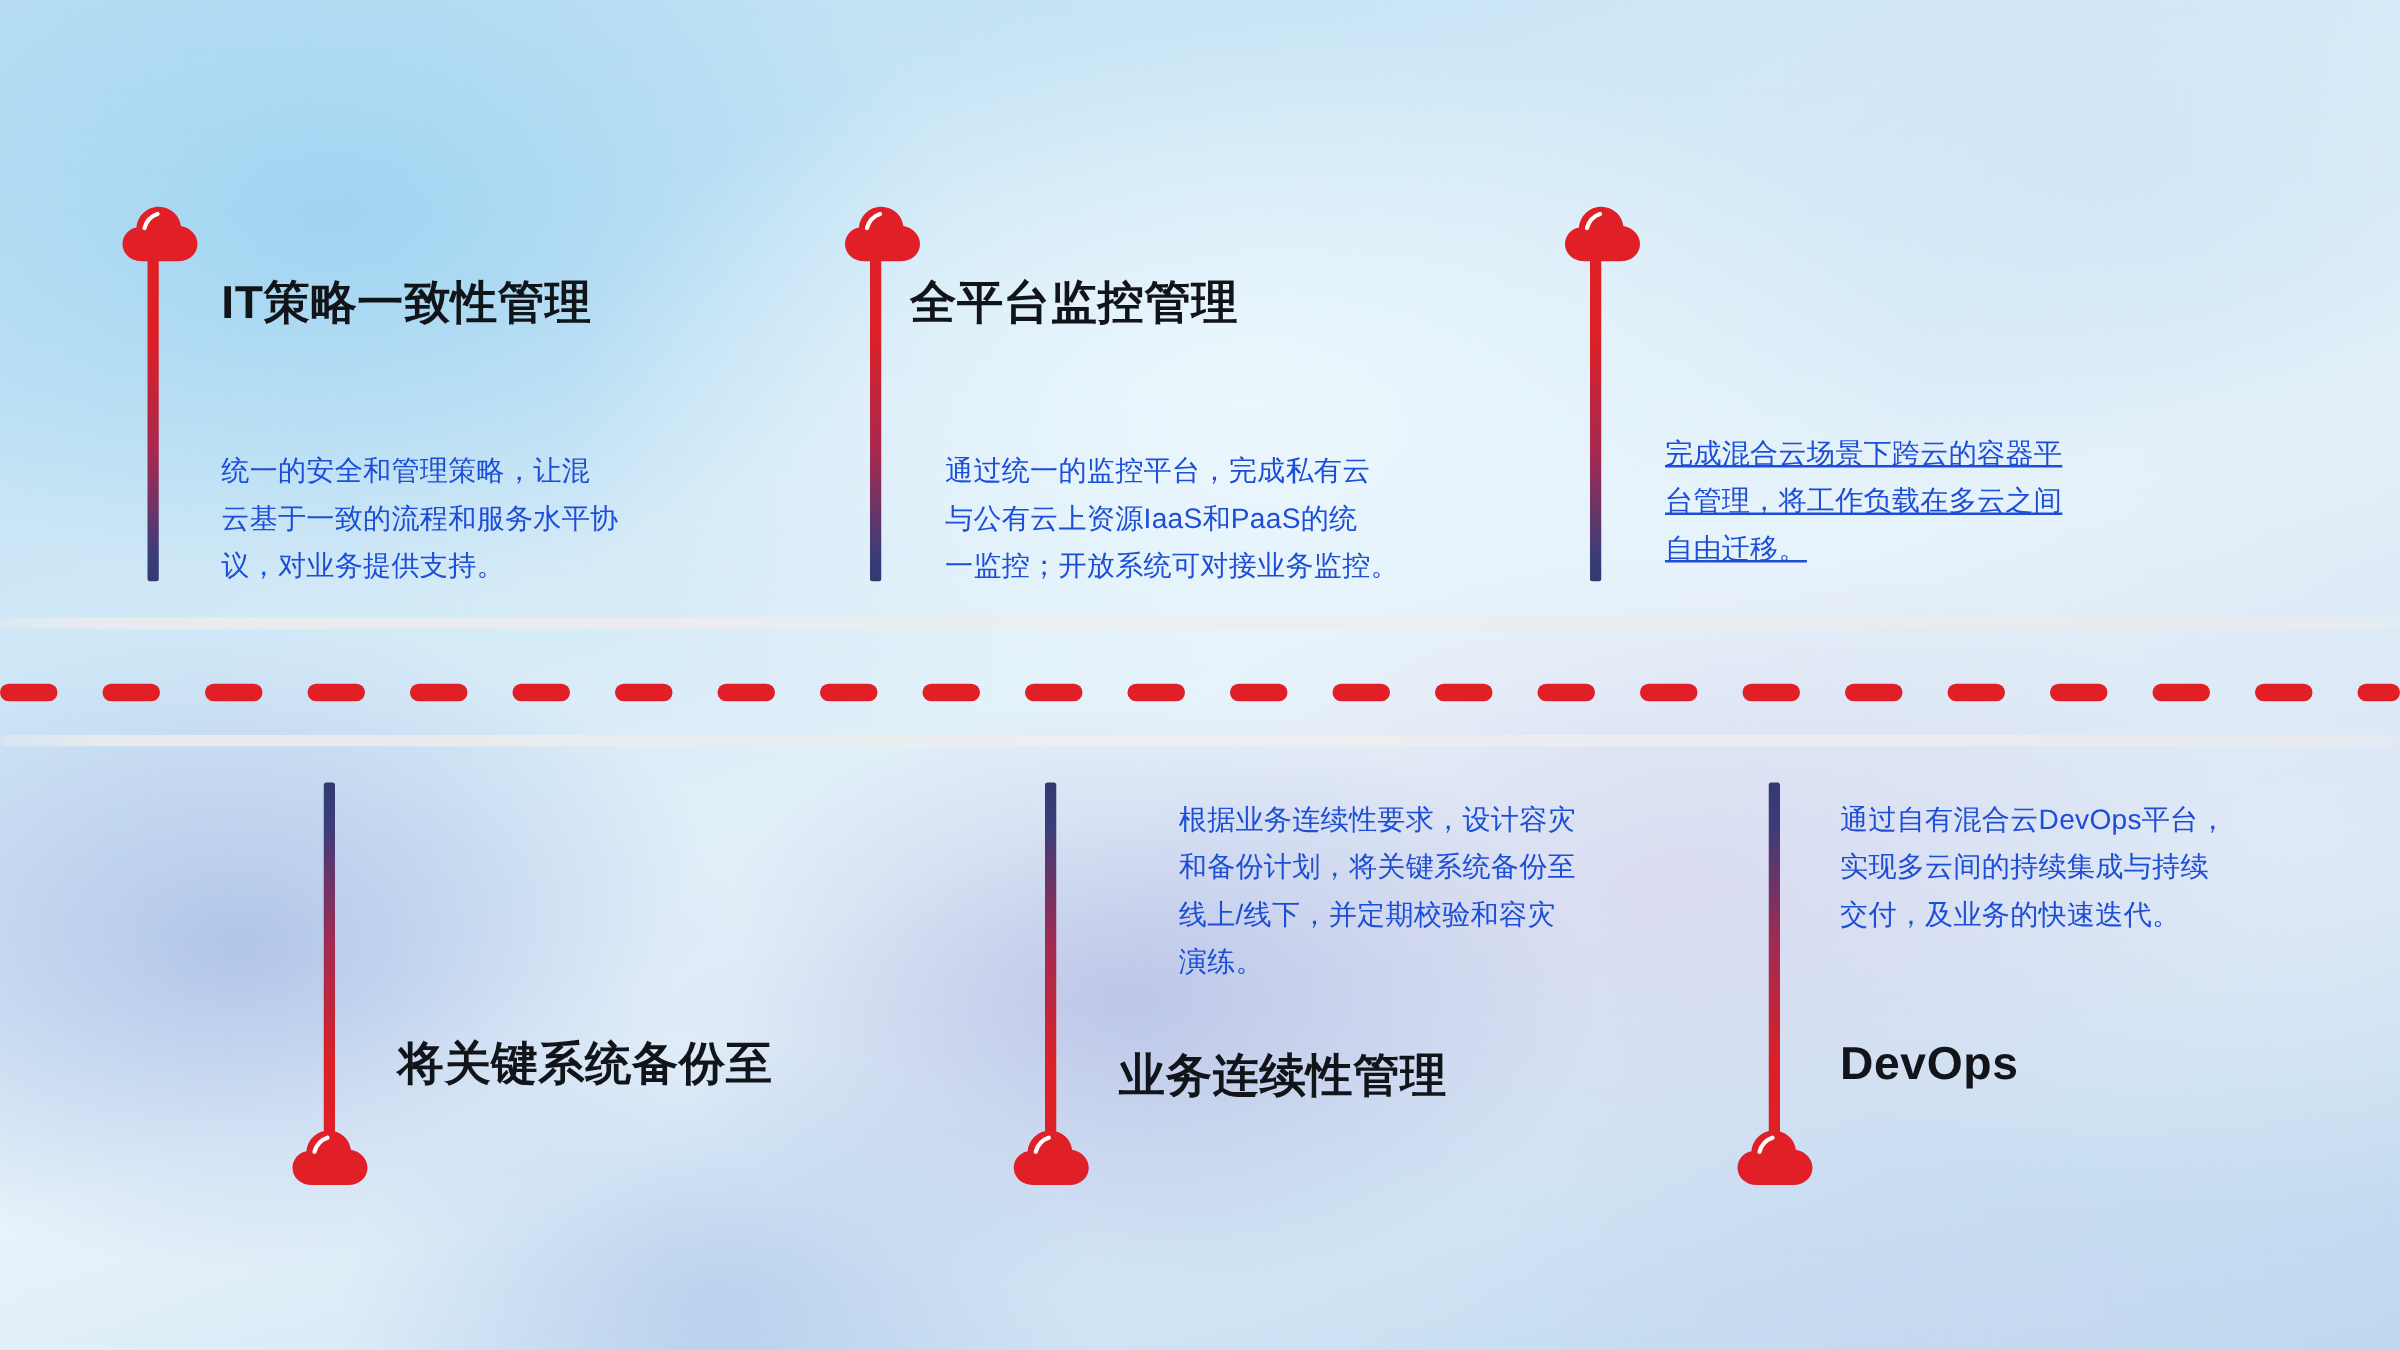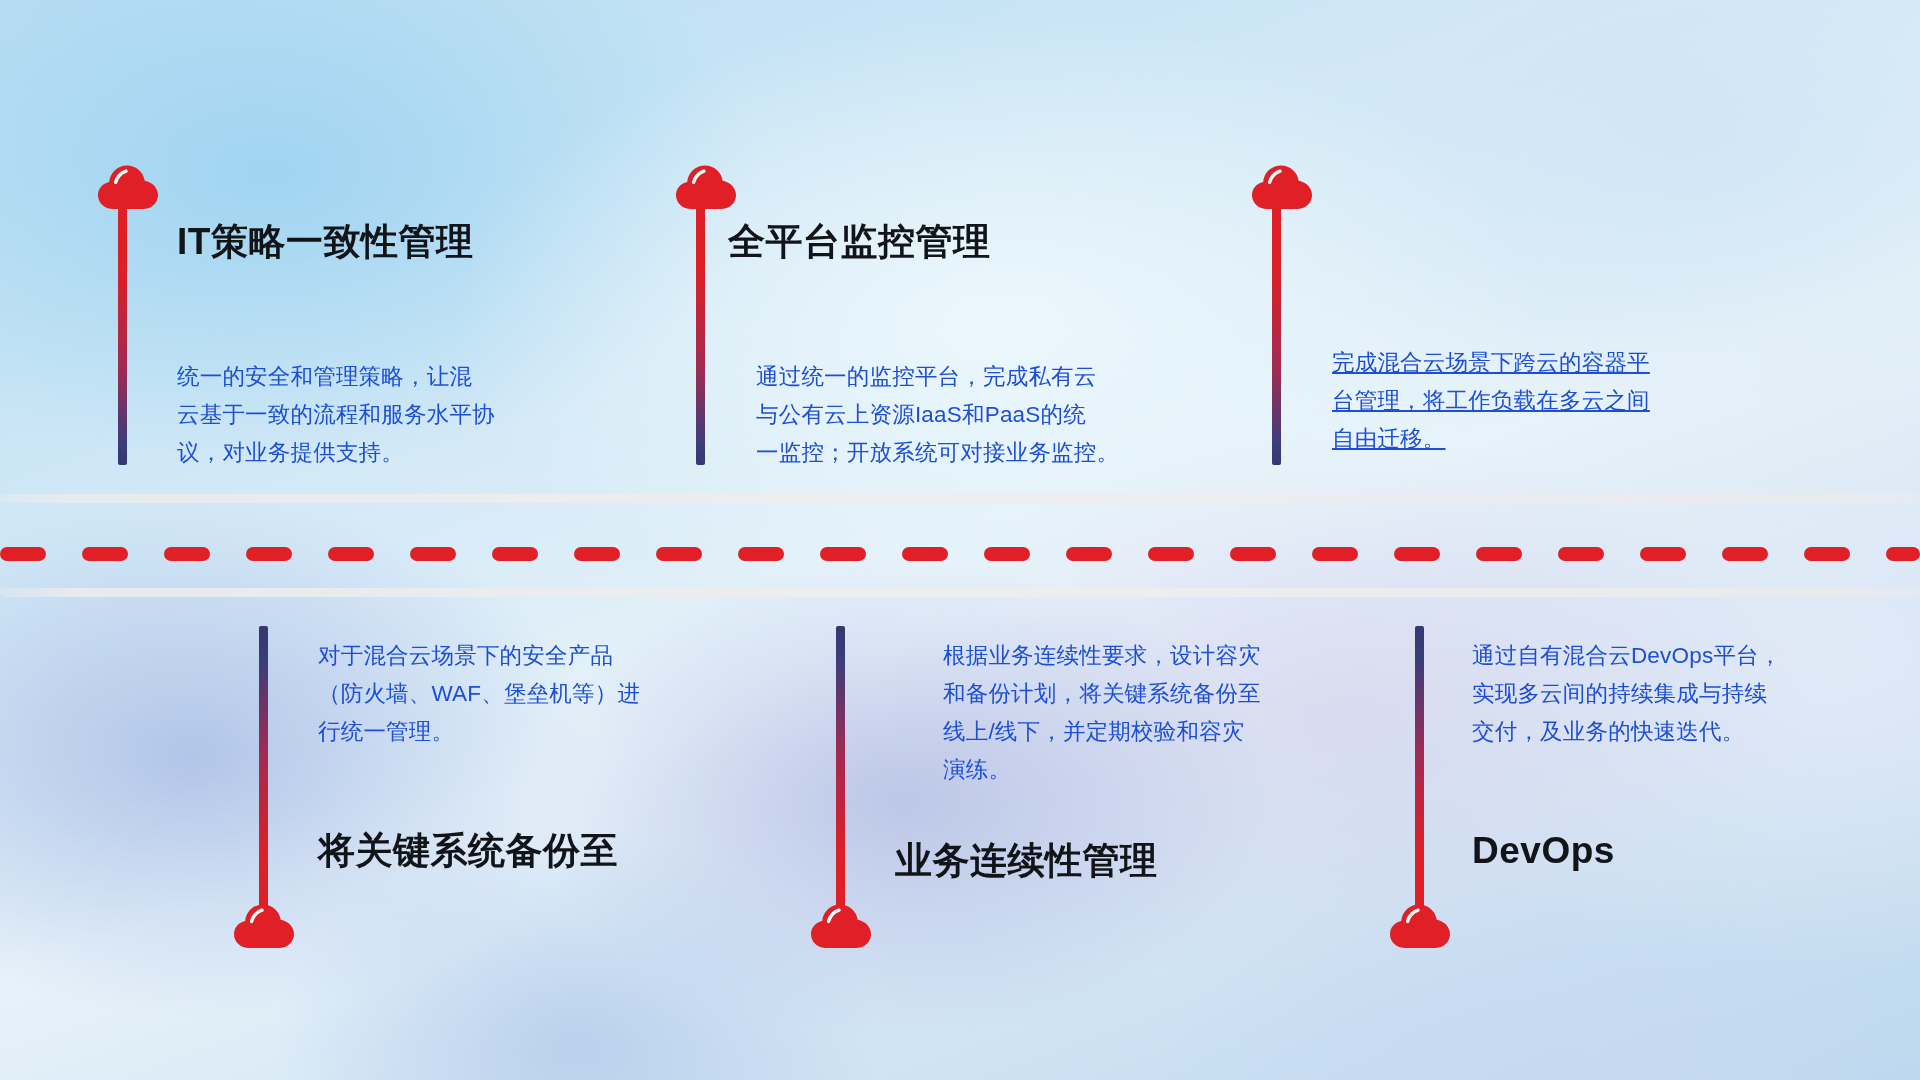--- a/index.html
+++ b/index.html
@@ -154,23 +154,20 @@
       <div class="dash" style="width: 46px; margin-left: 36px;"></div>
       <div class="dash" style="width: 46px; margin-left: 36px;"></div>
       <div class="dash" style="width: 46px; margin-left: 36px;"></div>
       <div class="dash" style="width: 46px; margin-left: 36px;"></div>
       <div class="dash" style="width: 46px; margin-left: 36px;"></div>
       <div class="dash" style="width: 34px; margin-left: 36px;"></div>
     </div>
   <div class="rule rule-bot"></div>
 
   <div class="pole pole-up" style="left:259px;top:626px;height:290px;"></div>
-  <div class="body" style="left:318px;top:637px;width:430px;">对于混合云场景下的安全产品
-（防火墙、WAF、堡垒机等）进
-行统一管理。</div>
   <div class="title" style="left:318px;top:832px;">将关键系统备份至</div>
   <div class="cloud" style="left:232px;top:899px;">
     <svg viewBox="0 0 64 50" xmlns="http://www.w3.org/2000/svg" aria-hidden="true">
       <path d="M17.5 49C8.4 49 2 42.8 2 35.2c0-6.6 4.6-12 11.2-13.3C14 12.6 21.6 5.4 31 5.4c9.1 0 16.6 6.6 17.7 15.3C56.6 22.2 62 28 62 35.2 62 42.8 55.6 49 46.5 49z" fill="#e01f26"></path>
       <path d="M19.6 22.4c1.6-5.7 5.5-9.6 10.4-11.2" stroke="#ffffff" stroke-width="3.4" stroke-linecap="round" fill="none"></path>
     </svg>
   </div>
 
   <div class="pole pole-up" style="left:836px;top:626px;height:290px;"></div>
   <div class="body" style="left:895px;top:637px;width:440px;margin-left:48px;">根据业务连续性要求，设计容灾

